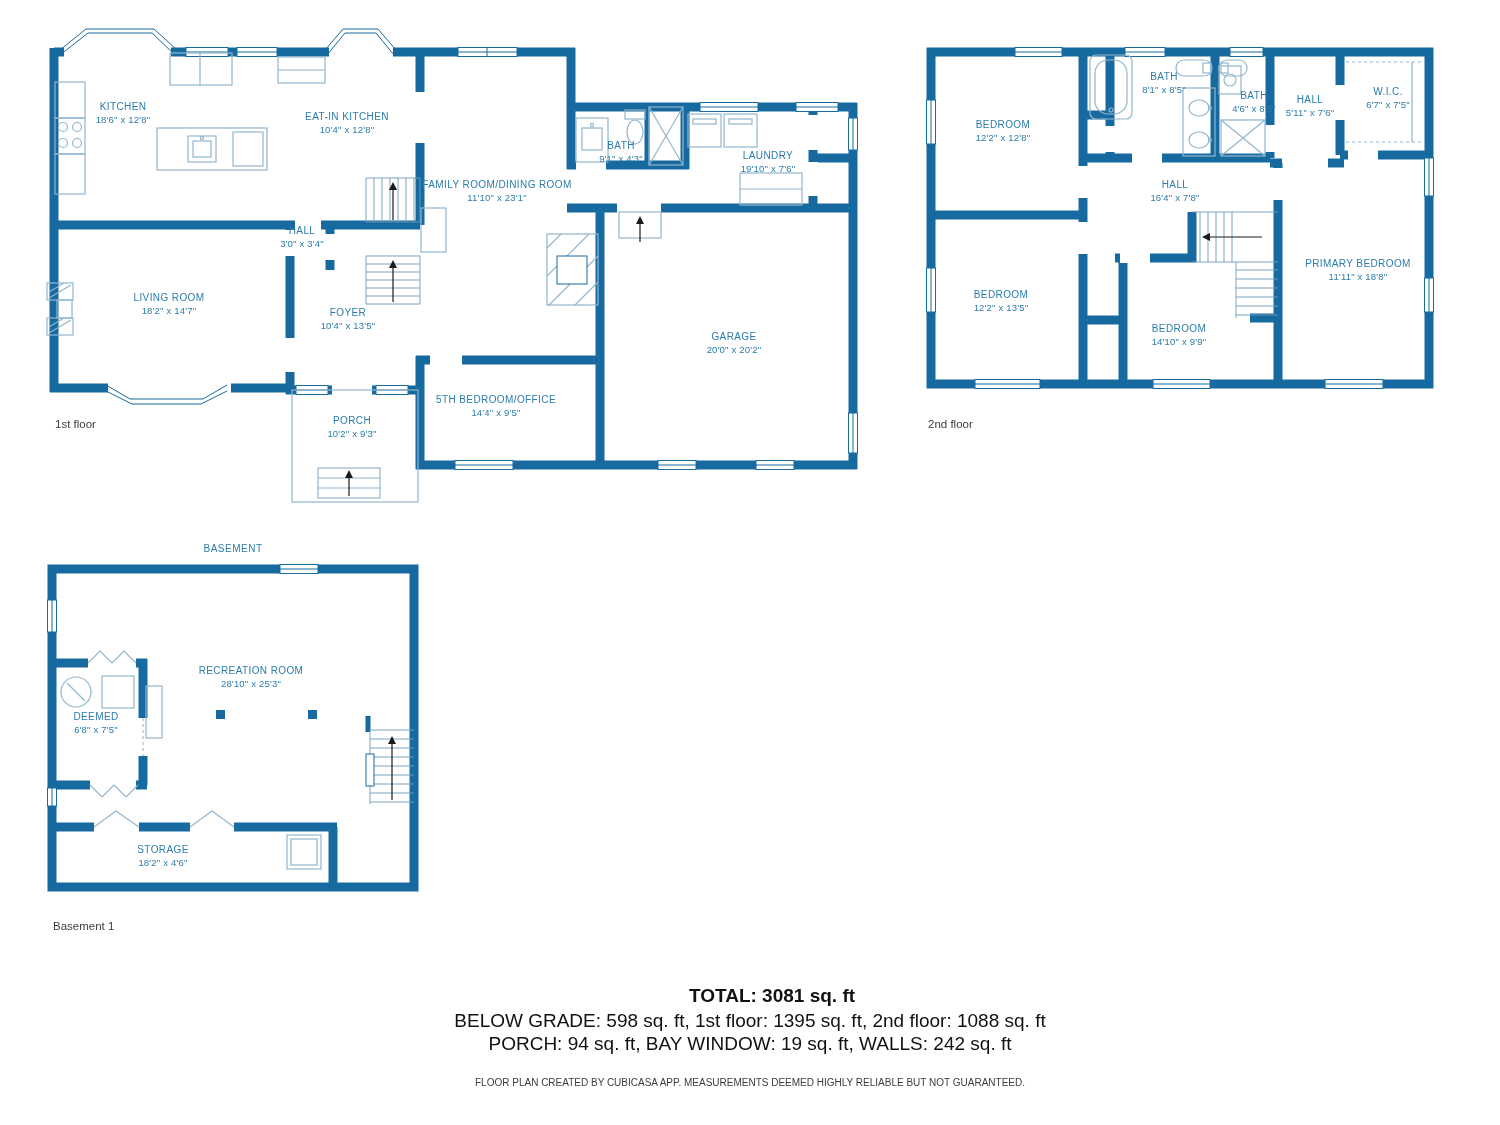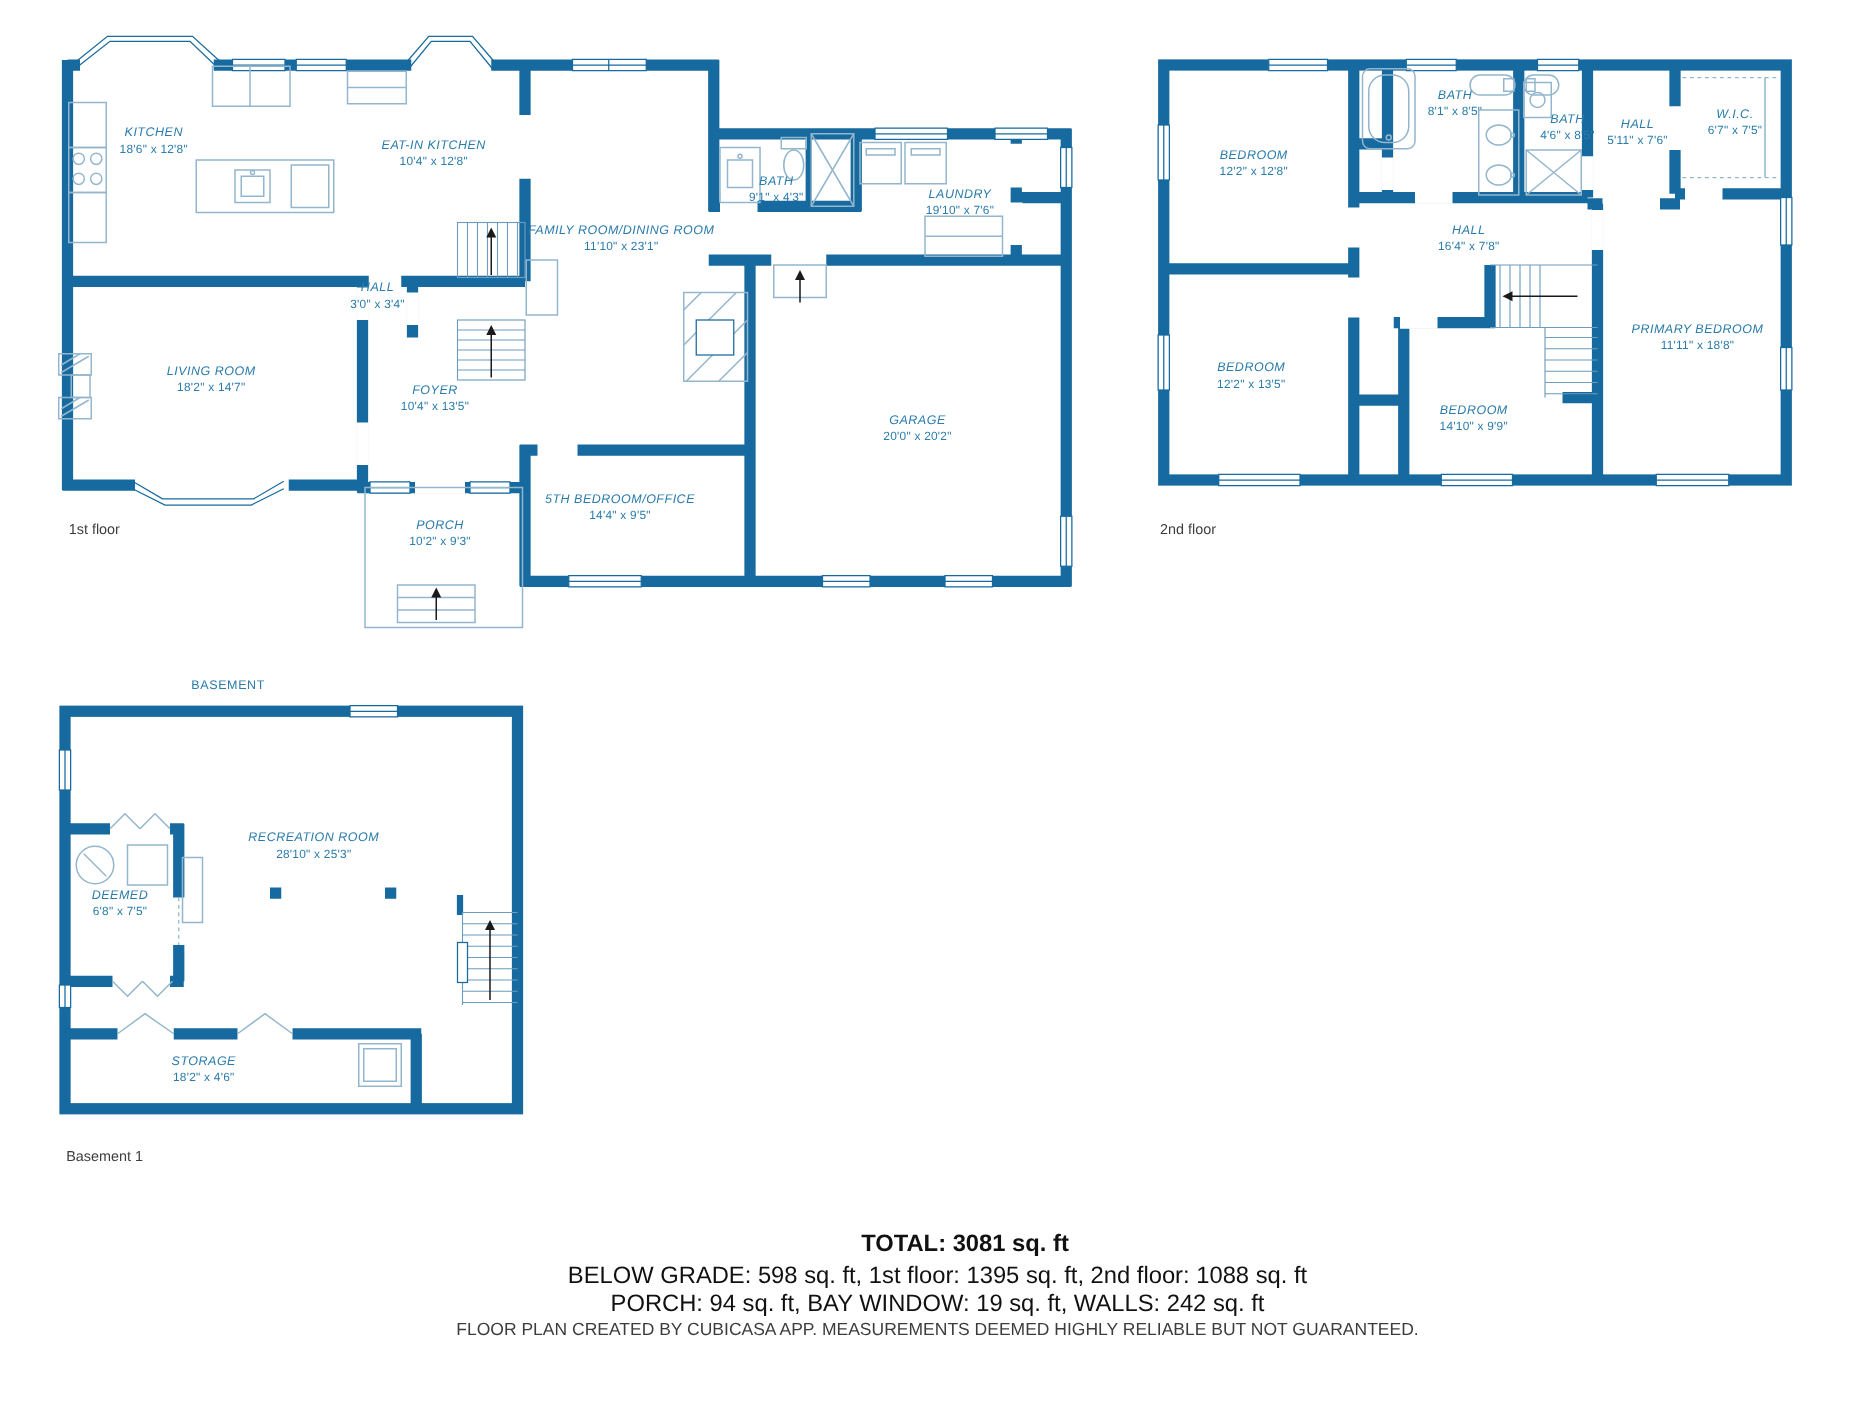--- a/index.html
+++ b/index.html
@@ -13,30 +13,30 @@
   .st {stroke:#6d9cbd;stroke-width:0.9;fill:none;}
   .fx {stroke:#93b6cd;stroke-width:1.2;fill:none;}
   .ar {stroke:#1a1a1a;stroke-width:1.2;fill:none;}
   .arh{fill:#1a1a1a;stroke:none;}
   .winr{fill:#fff;stroke:#176A9F;stroke-width:1;}
   .gap{fill:#fff;stroke:none;}
   .dash{stroke:#93b6cd;stroke-width:1;fill:none;stroke-dasharray:3,3;}
   .post{fill:#176A9F;stroke:none;}
   
   .room-label{position:absolute;width:160px;text-align:center;color:#2b7cab;}
-  .room-label .rn{display:block;font-size:10px;line-height:13px;letter-spacing:.4px;font-style:italic;}
+  .room-label .rn{display:block;font-size:10px;line-height:13px;letter-spacing:.4px;}
   .room-label .rd{display:block;font-size:9.5px;line-height:13px;letter-spacing:.2px;}
-  .plan-title{position:absolute;width:160px;text-align:left;color:#2b7cab;
+  .plan-title{position:absolute;width:160px;text-align:center;color:#2b7cab;
               font-size:10px;letter-spacing:.5px;}
   .floor-label{position:absolute;color:#3d3d3d;font-size:11.5px;}
   
   .summary{position:absolute;left:0;top:983px;width:1500px;text-align:center;color:#111;}
   .sum-total{font-weight:700;font-size:19px;line-height:26px;padding-left:44px;}
   .sum-line{font-size:19px;line-height:23px;}
-  .sum-disc{font-size:14px;line-height:14px;color:#3c3c3c;margin-top:1px;}
+  .sum-disc{font-size:10px;line-height:14px;color:#3c3c3c;margin-top:21px;}
 </style>
 </head>
 <body>
 
 <div class="canvas">
 
   <svg style="left:40px;top:10px" width="830" height="500" viewBox="0 0 830 500">
     <g>
       <path class="w" d="M14,38 V382 M14,42 H24 M131,42 H289 M353,42 H535 M531,38 V101
         M527,97 H817 M813,93 V459 M817,455 H556 M560,459 V194 M564,455 H376

